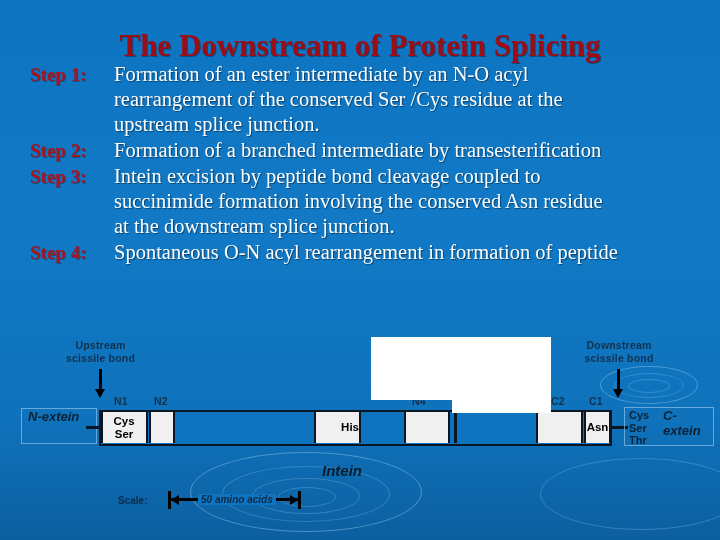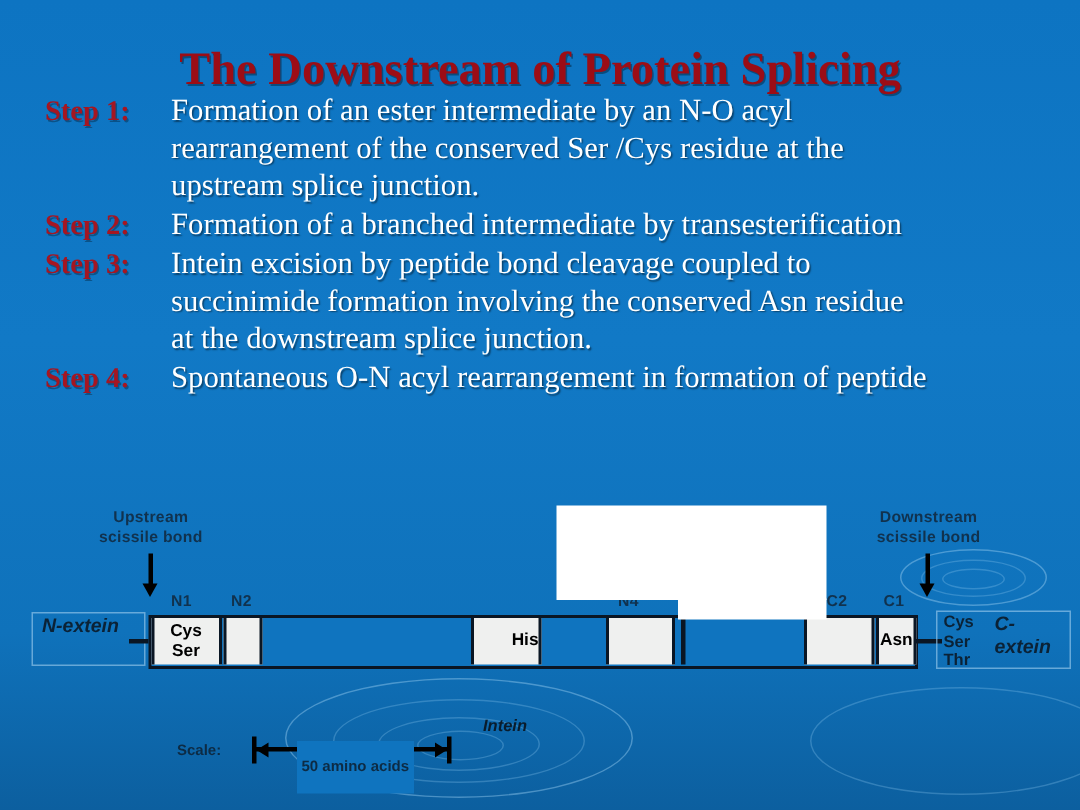--- a/index.html
+++ b/index.html
@@ -174,23 +174,22 @@
   #occluder-a, #occluder-b {
     position: absolute;
     background: #ffffff;
   }
 
   #intein-label {
     position: absolute;
     font-family: "Liberation Sans", sans-serif;
     font-style: italic;
     font-weight: bold;
-    font-size: 11px;
+    font-size: 15px;
     color: #0a1c2c;
-    margin-top: 16px;
   }
 
   
   #scale-wrap { position: absolute; }
   .scale-text {
     position: absolute;
     font-family: "Liberation Sans", sans-serif;
     font-size: 10px;
     font-weight: bold;
     color: #0d2b44;
@@ -327,17 +326,17 @@
 
     <div id="intein-label" style="left:322px; top:137px;">Intein</div>
 
     <div id="scale-wrap" style="left:0; top:0; width:720px; height:215px;">
       <div class="scale-text" style="left:118px; top:170px;">Scale:</div>
       <div class="scale-cap" style="left:168px; top:166px; height:18px;"></div>
       <div class="scale-cap" style="left:298px; top:166px; height:18px;"></div>
       <div class="scale-line" style="left:170px; top:173px; width:128px;"></div>
       <div class="scale-arrow-l" style="left:171px; top:170px;"></div>
       <div class="scale-arrow-r" style="left:290px; top:170px;"></div>
-      <div class="scale-text" style="left:198px; top:169px; background:#0f74bf; padding:12px 3px;">50 amino acids</div>
+      <div class="scale-text" style="left:198px; top:169px; background:#0f74bf; padding:0 3px;font-style:italic;">50 amino acids</div>
     </div>
 
   </div>
 </div>
 
 </body></html>

